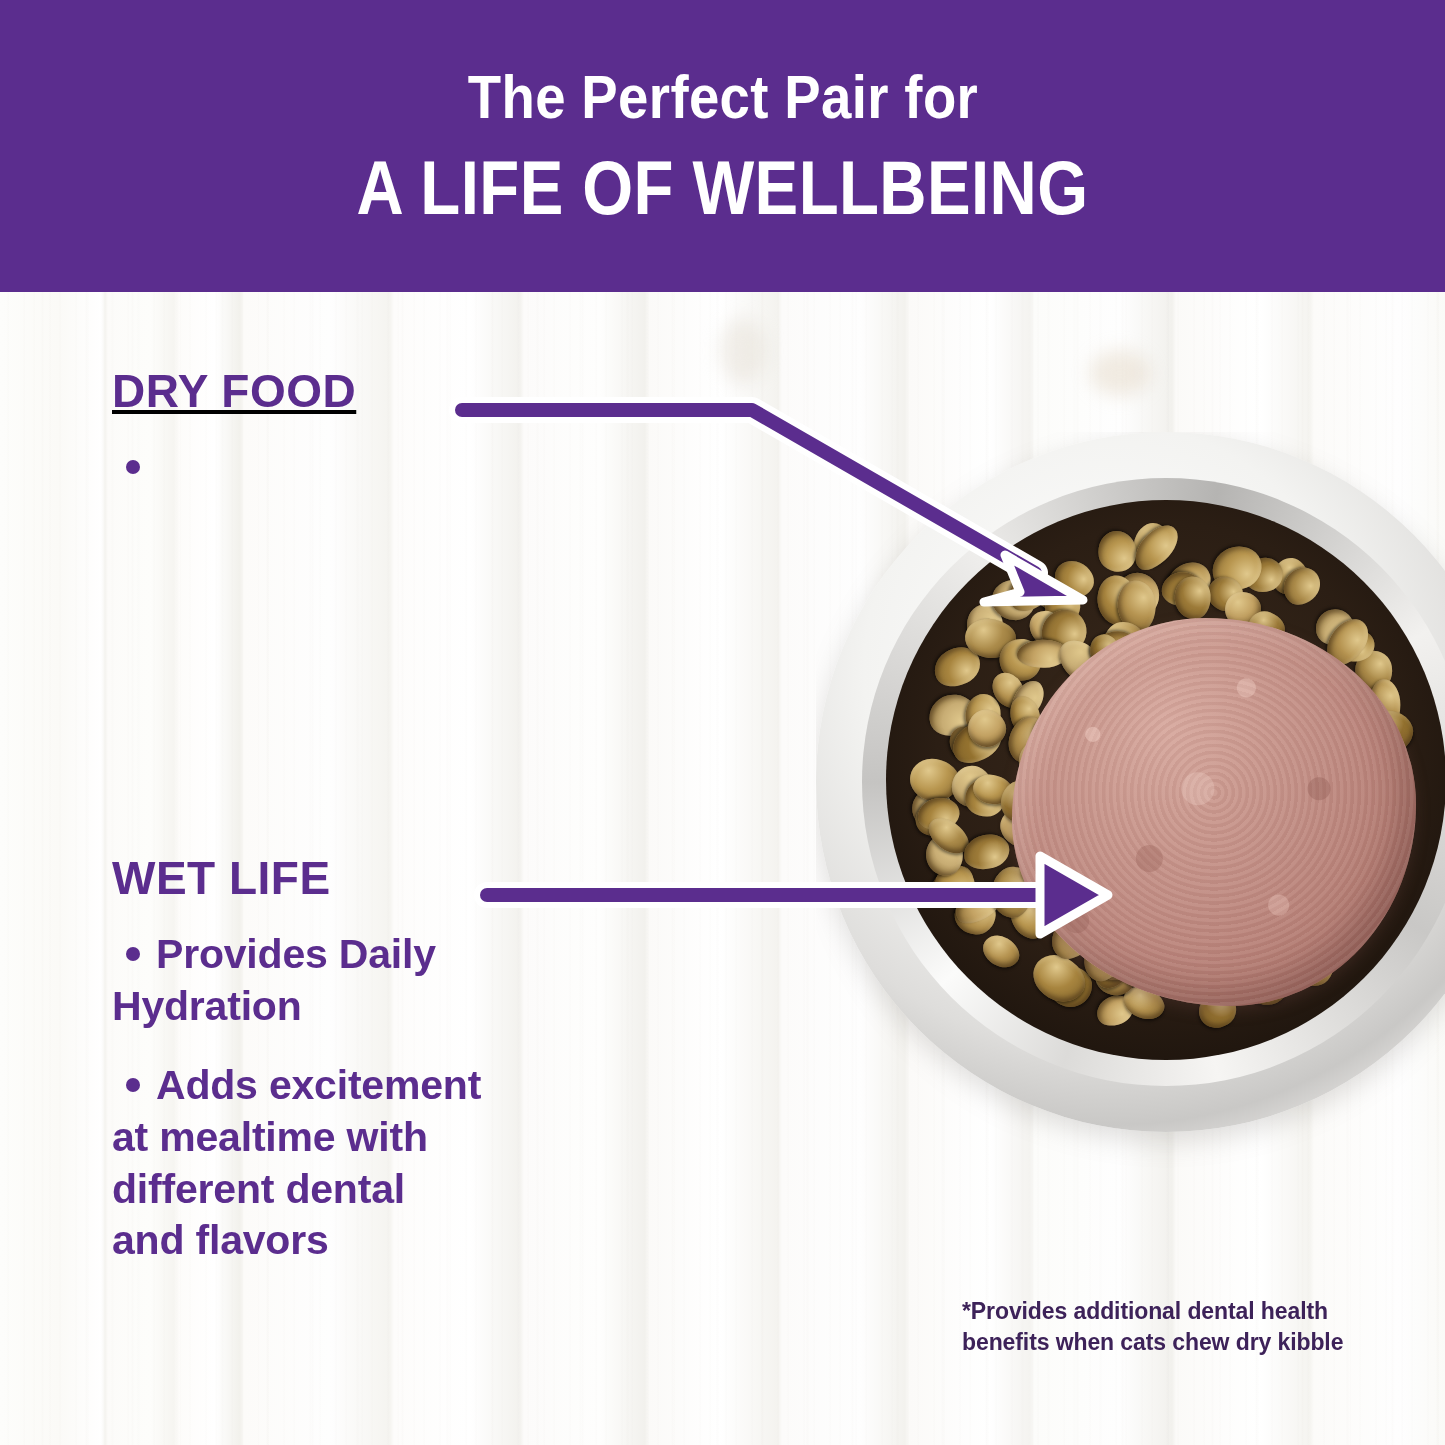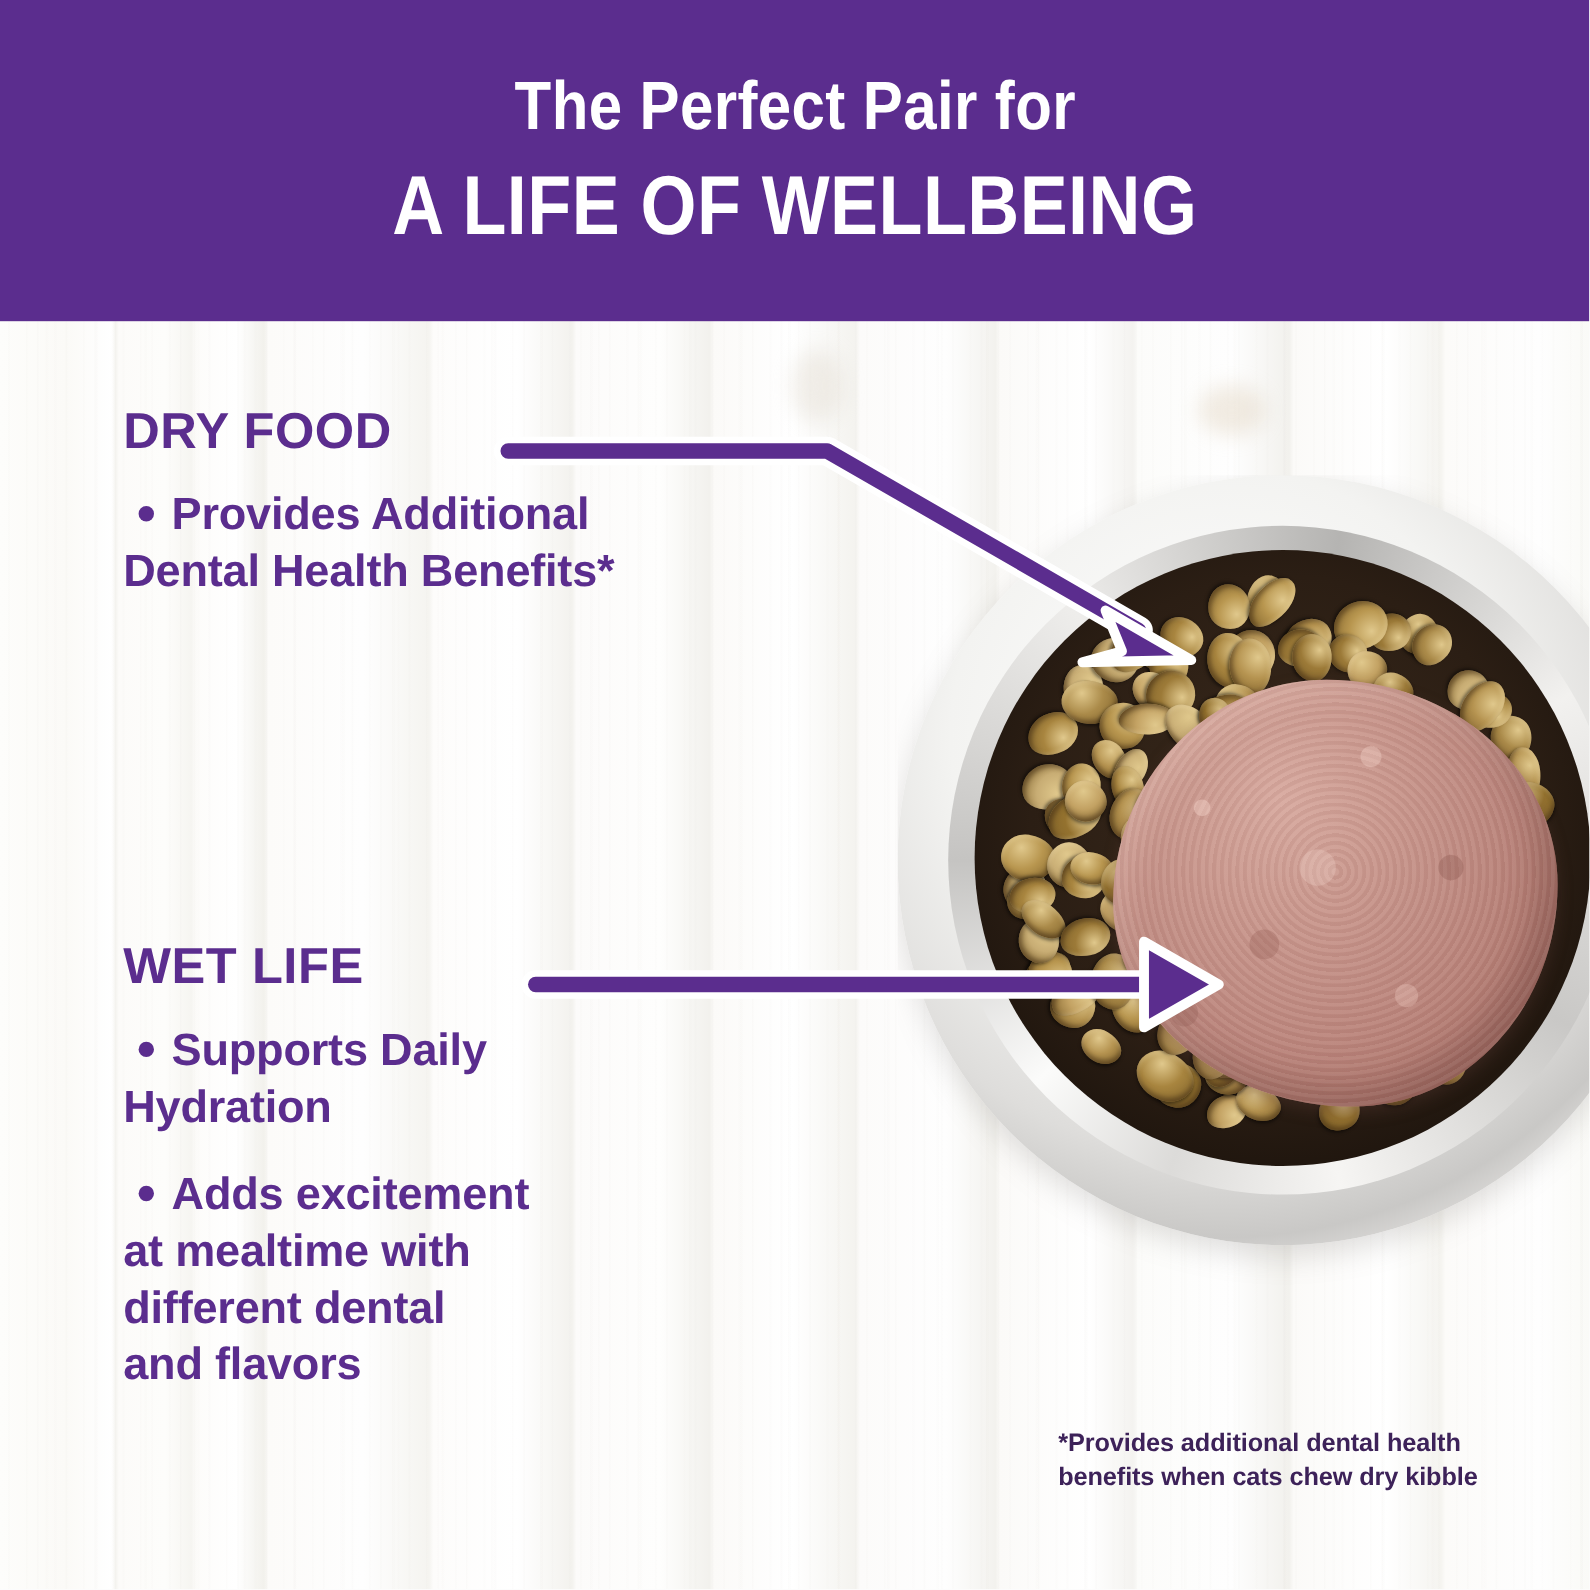--- a/index.html
+++ b/index.html
@@ -114,21 +114,21 @@
       radial-gradient(circle at 66% 74%, rgba(255,223,213,.26) 0 10px, rgba(0,0,0,0) 11px),
       radial-gradient(circle at 46% 44%, rgba(255,231,222,.22) 0 16px, rgba(0,0,0,0) 17px),
       radial-gradient(circle at 16% 78%, rgba(142,90,82,.3) 0 12px, rgba(0,0,0,0) 13px),
       repeating-radial-gradient(circle at 50% 45%, rgba(255,235,226,.07) 0 3px, rgba(130,82,74,.07) 4px 7px);
     mix-blend-mode:normal;}
 
   
   .arrows{position:absolute;left:0;top:0;width:1445px;height:1445px;pointer-events:none;}
 
   
-  .copy{position:absolute;left:112px;top:368px;width:700px;}
+  .copy{position:absolute;left:112px;top:368px;width:700px;text-decoration:underline;}
   .sec-title{
     color:#5b2d8e;font-weight:bold;font-size:46px;letter-spacing:.5px;
     font-family:"Liberation Sans",sans-serif;line-height:1;
   }
   .bullets{margin-top:28px;}
   .bullet{
     color:#5b2d8e;font-size:41px;line-height:1.26;font-weight:bold;
     font-family:"Liberation Sans",sans-serif;
     position:relative;padding-left:0;margin-bottom:28px;white-space:pre-line;
     letter-spacing:-.2px;
@@ -362,29 +362,28 @@
     <g>
       <path d="M 487 895 L 1060 895" fill="none" stroke="#ffffff" stroke-width="26" stroke-linecap="round" stroke-linejoin="round"></path>
       <path d="M 487 895 L 1060 895" fill="none" stroke="#5b2d8e" stroke-width="14" stroke-linecap="round" stroke-linejoin="round"></path>
       <path d="M 1108 895 L 1040 856 L 1040 934 Z" fill="#5b2d8e" stroke="#ffffff" stroke-width="9" stroke-linejoin="round"></path>
     </g>
   </svg>
 
   <div class="copy">
     <div class="sec-title">DRY FOOD</div>
     <div class="bullets">
-      <div class="bullet"><span class="dot"></span><span>Provides Additional
-Dental Health Benefits*</span></div>
+      <div class="bullet"><span class="dot"></span></div>
     </div>
   </div>
 
   <div id="wet-section">
     <div class="sec-title">WET LIFE</div>
     <div class="bullets">
-      <div class="bullet"><span class="dot"></span><span>Supports Daily
+      <div class="bullet"><span class="dot"></span><span>Provides Daily
 Hydration</span></div>
       <div class="bullet"><span class="dot"></span><span>Adds excitement
 at mealtime with
 different dental
 and flavors</span></div>
     </div>
   </div>
 
   <div class="footnote">*Provides additional dental health
 benefits when cats chew dry kibble</div>

